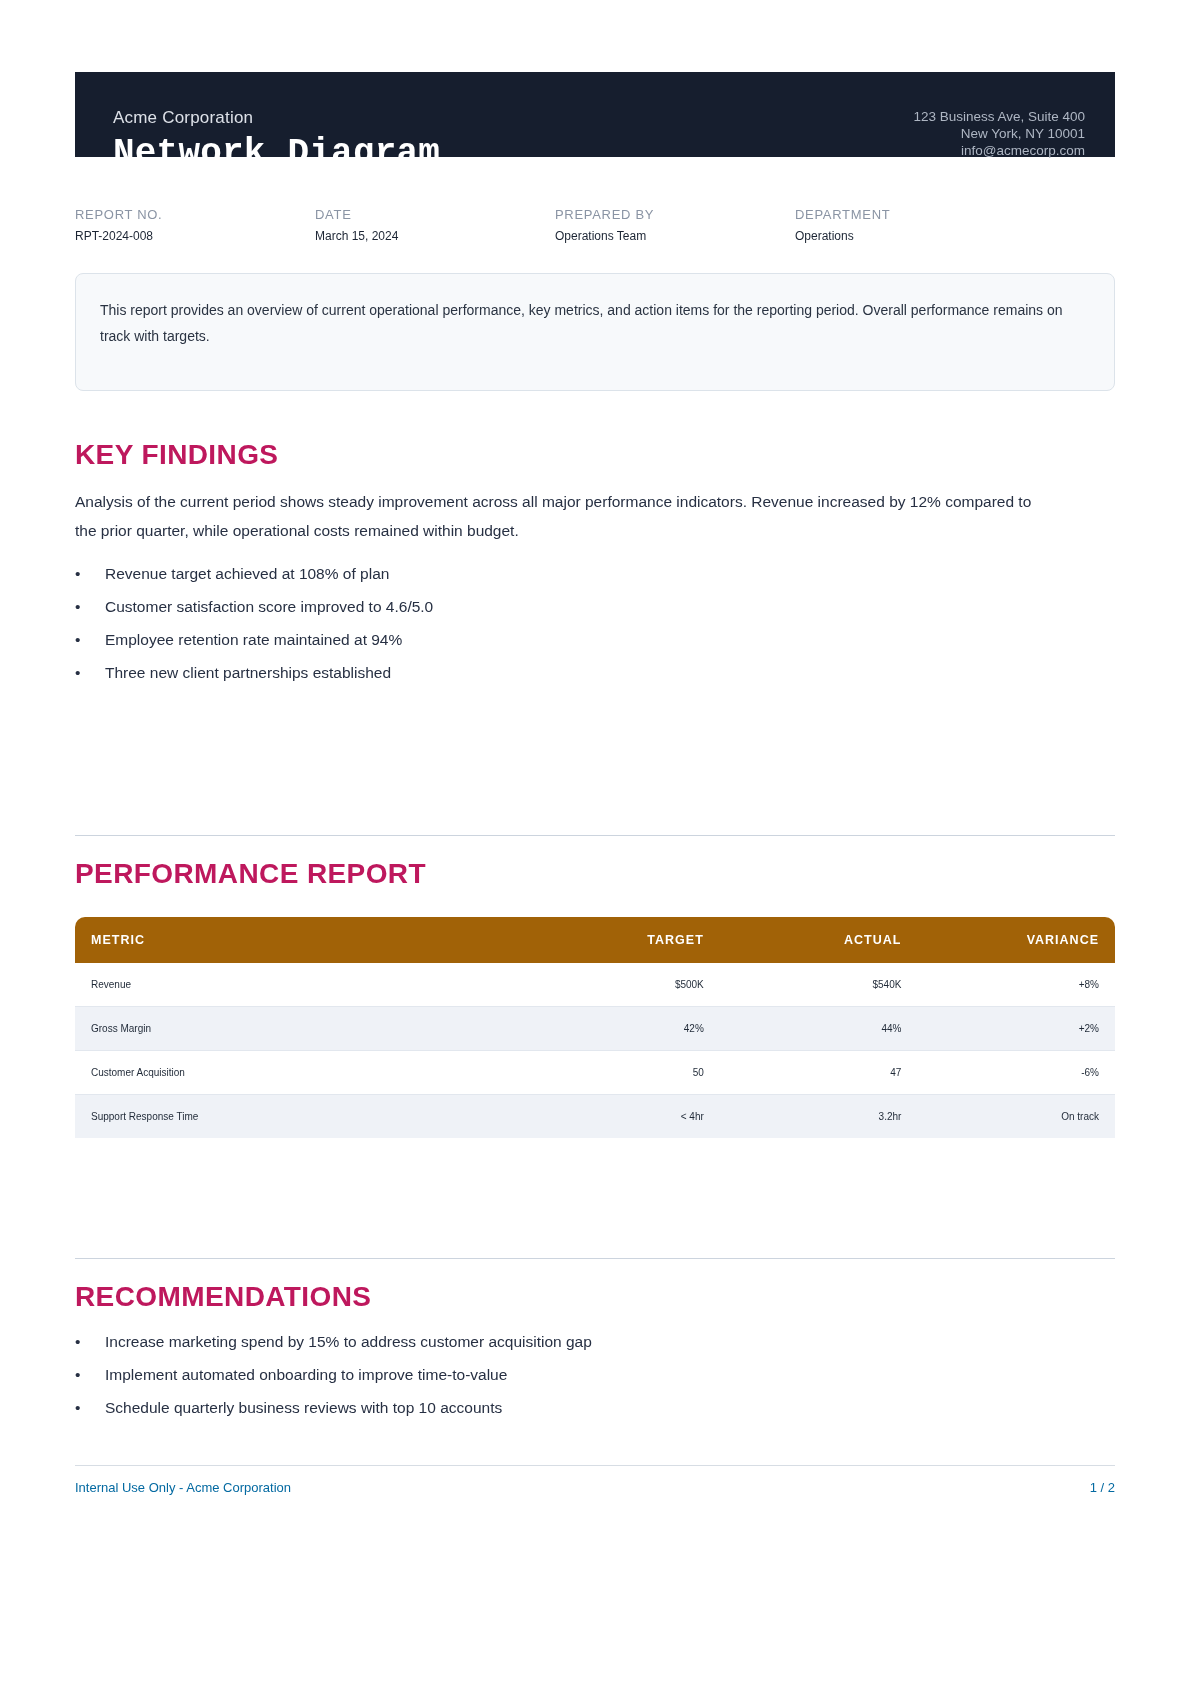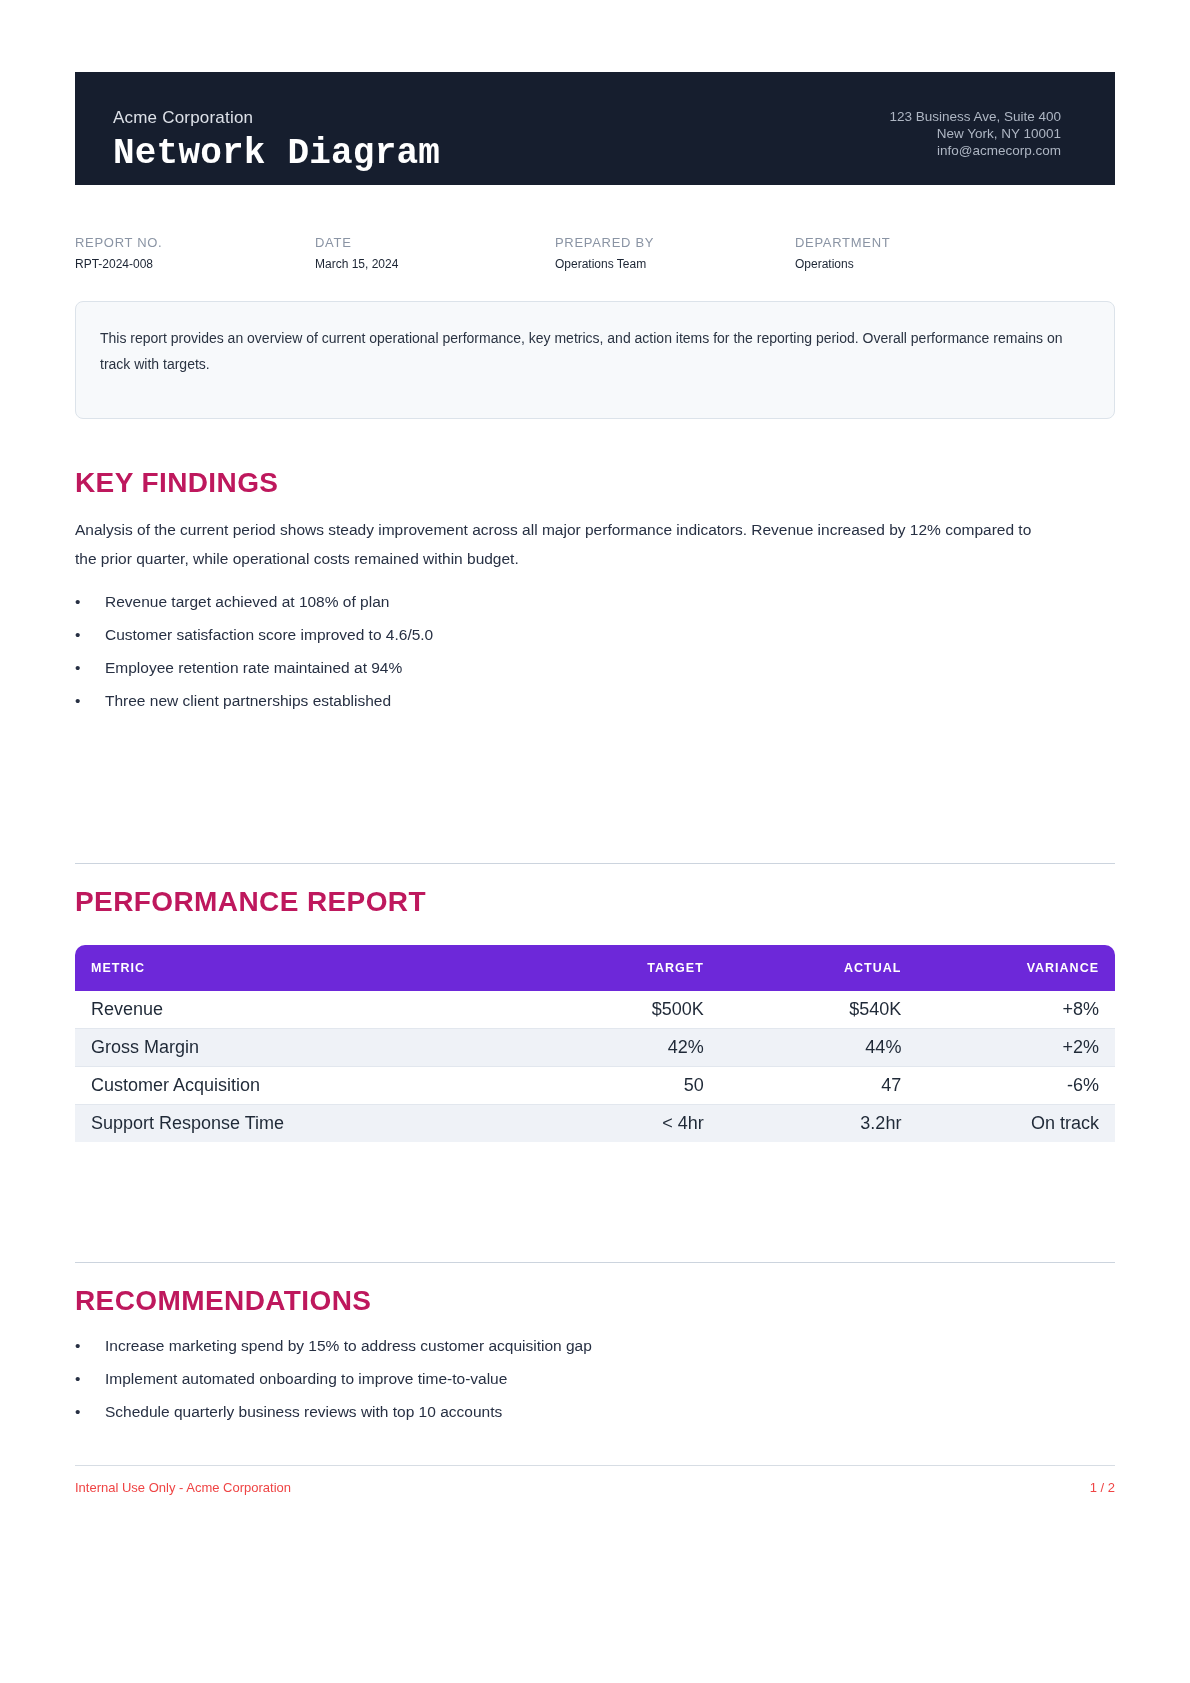--- a/index.html
+++ b/index.html
@@ -10,26 +10,26 @@
     background:#ffffff;
     font-family:"Liberation Sans", sans-serif;
     color:#273043;
     overflow:hidden;
   }
   .content { padding:0 75px; }
 
   
   .header-band {
     margin-top:72px;
-    height:113px;
+    height:85px;
     background:#161e2e;
     display:flex;
     justify-content:space-between;
     box-sizing:border-box;
-    padding:36px 54px 0 38px;
+    padding:36px 30px 0 38px;
   }
   .hb-left { display:flex; flex-direction:column; }
   .company { font-size:17px; color:#dde1e8; letter-spacing:0.2px; }
   .doc-title { font-size:36px; font-weight:bold; color:#ffffff; margin-top:5px; letter-spacing:0.2px;font-family:Liberation Mono, monospace; }
   .hb-right { text-align:right; color:#aeb6c3; font-size:13.5px; line-height:17px; }
 
   
   .meta-row { display:flex; margin-top:50px; }
   .meta-field { width:240px; }
   .meta-label { font-size:13px; letter-spacing:0.7px; color:#8a94a4; }
@@ -66,55 +66,55 @@
   .pm-heading, .rec-heading { margin-top:22px; }
 
   
   .metrics-table {
     width:100%;
     border-collapse:separate;
     border-spacing:0;
     margin-top:27px;
   }
   .metrics-table th {
-    background:#6d28d9;
+    background:#a16207;
     color:#ffffff;
     font-size:12.5px;
     font-weight:bold;
     letter-spacing:1px;
     padding:16px 16px;
     text-align:right;
   }
   .metrics-table th.col-metric { text-align:left; border-top-left-radius:10px; }
   .metrics-table th.col-last { border-top-right-radius:10px; }
   .metrics-table td {
-    font-size:18px;
+    font-size:10px;
     color:#1f2937;
-    padding:8px 16px;
+    padding:16px 16px;
     text-align:right;
     border-top:1px solid #e2e7ee;
   }
   .metrics-table tbody tr:first-child td { border-top:none; }
   .metrics-table td.cell-metric { text-align:left; }
   .metrics-table tbody tr:nth-child(even) { background:#eff2f7; }
   .col-metric { width:42%; }
   .col-target { width:20%; }
   .col-actual { width:19%; }
   .col-variance { width:19%; }
 
   
   .footer {
     position:absolute;
     top:1465px;
     left:75px; right:75px;
     border-top:1px solid #d7dde4;
     padding-top:14px;
     display:flex;
     justify-content:space-between;
-    color:#ef4444;
+    color:#0369a1;
     font-size:13px;
   }
 </style>
 </head>
 <body>
 
 <div class="page">
   <div class="content">
 
     <div class="header-band">

